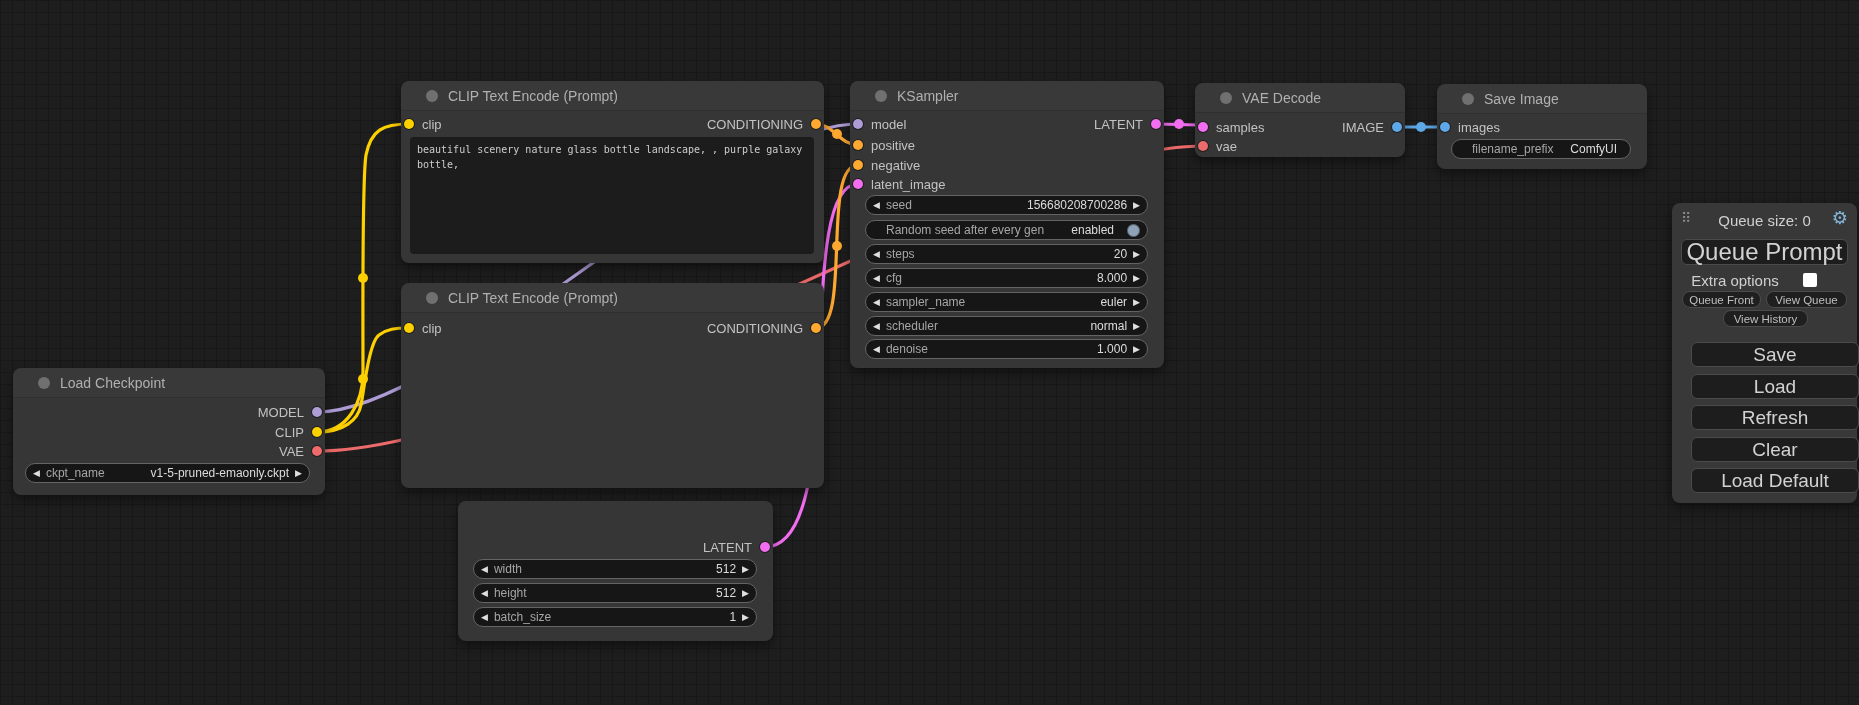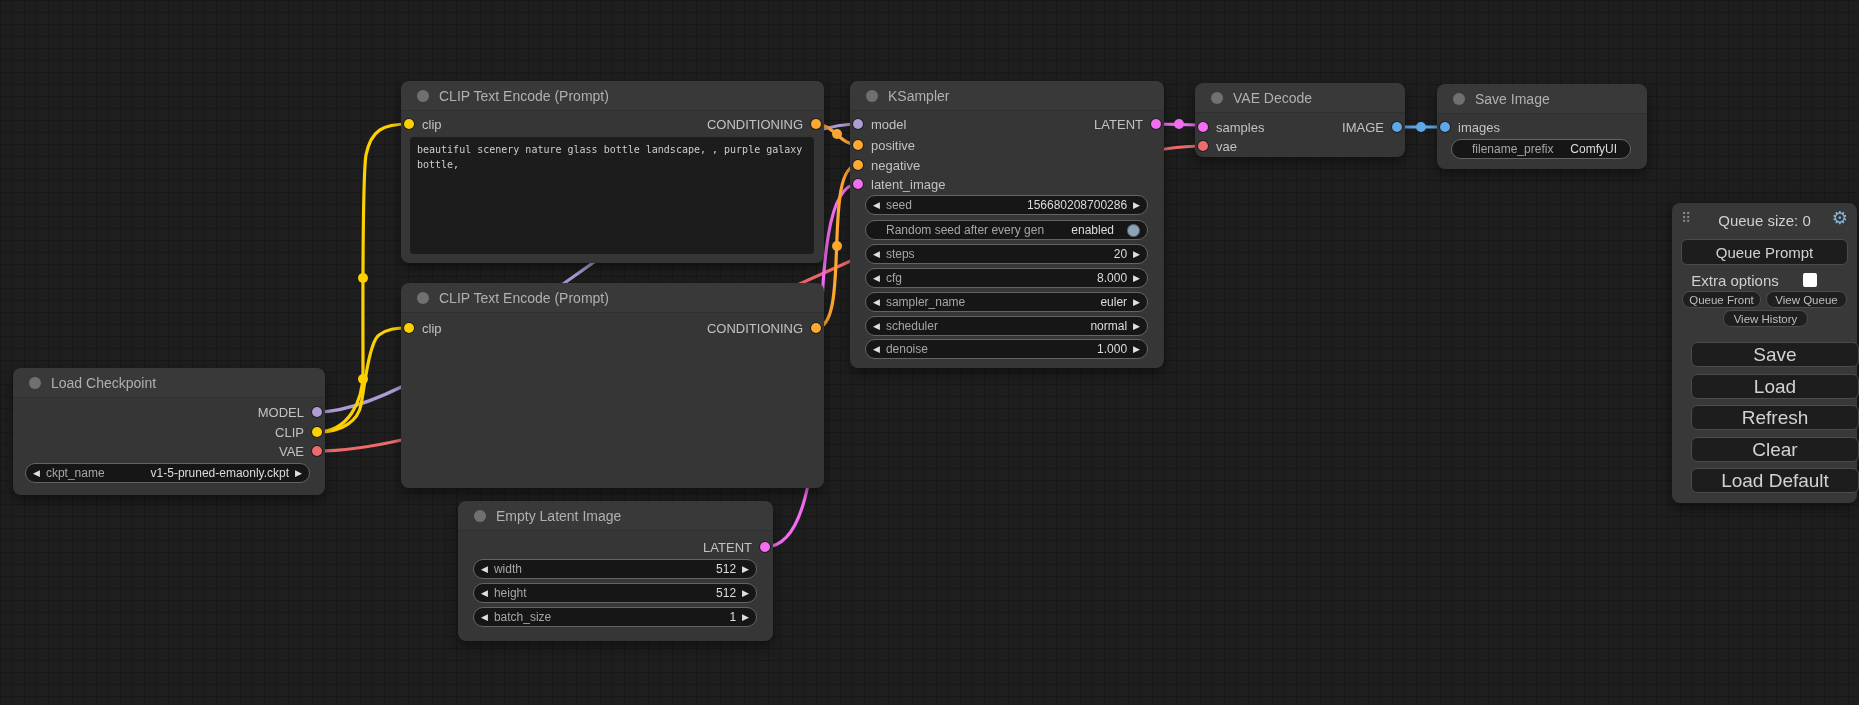--- a/index.html
+++ b/index.html
@@ -12,21 +12,21 @@
       linear-gradient(#131313 1px,transparent 1px),
       linear-gradient(90deg,#131313 1px,transparent 1px);
     background-size:12px 12px,12px 12px,120px 120px,120px 120px;
     font-family:"Liberation Sans",sans-serif;
   }
   .wires{position:absolute;left:0;top:0;z-index:1}
   .wire{fill:none;stroke-width:3.2;stroke-linecap:round}
   .node{position:absolute;z-index:2;background:#363636;border-radius:8px;
         box-shadow:0 5px 12px rgba(0,0,0,.45);box-sizing:border-box}
   .ntitle{position:absolute;top:0;left:0;right:0;height:29px;display:flex;align-items:center;
-          padding-left:16px;gap:10px;font-size:14px;color:#b0b0b0;
+          padding-left:25px;gap:10px;font-size:14px;color:#b0b0b0;
           border-bottom:1px solid rgba(0,0,0,.15);border-radius:8px 8px 0 0;background:rgba(255,255,255,.015)}
   .tdot{width:12px;height:12px;border-radius:50%;flex:0 0 auto}
   .slot{position:absolute;height:20px;display:flex;align-items:center;gap:8px;font-size:13px;color:#c2c2c2;white-space:nowrap}
   .slot.in{left:3px}
   .slot.out{right:3px;flex-direction:row-reverse}
   .sdot{width:10px;height:10px;border-radius:50%;box-shadow:0 0 0 1px rgba(0,0,0,.45);flex:0 0 auto}
   .pill{position:absolute;height:20px;box-sizing:border-box;background:#161616;border:1px solid #646464;
         border-radius:10px;display:flex;align-items:center;font-size:12px;color:#a6a6a6;padding:0 7px;gap:6px;white-space:nowrap}
   .pill .wvalue{color:#dcdcdc;margin-left:auto}
   .pill .arr{color:#e0e0e0;font-size:9px;line-height:1;flex:0 0 auto}
@@ -35,21 +35,21 @@
   .prompt{position:absolute;background:#1c1c1c;border-radius:4px;color:#cdcdcd;
           font-family:"DejaVu Sans Mono",monospace;font-size:10px;line-height:15px;
           padding:5px 7px;box-sizing:border-box;white-space:pre-wrap;overflow:hidden}
   .qpanel{position:absolute;left:1672px;top:203px;width:185px;height:300px;background:#383838;
           border-radius:8px;z-index:3;box-shadow:0 4px 14px rgba(0,0,0,.5)}
   .qtitle{position:absolute;top:9px;left:0;right:0;text-align:center;font-size:15px;color:#cfcfcf}
   .qdrag{position:absolute;left:9px;top:7px;font-size:14px;color:#8a8a8a}
   .qgear{position:absolute;right:9px;top:6px;font-size:18px;line-height:1}
   .qbtn{position:absolute;left:19px;width:168px;background:#1d1d1d;border:1px solid #4b4b4b;border-radius:6px;
         color:#d2d2d2;display:flex;align-items:center;justify-content:center;box-sizing:border-box}
-  .qprompt{top:36px;height:26px;font-size:15px;left:9px;width:167px}
+  .qprompt{top:36px;height:26px;font-size:24px;left:9px;width:167px}
   .qsmall{position:absolute;height:17px;background:#1f1f1f;border:1px solid #4b4b4b;border-radius:8px;
           color:#bfbfbf;font-size:11.5px;display:flex;align-items:center;justify-content:center;box-sizing:border-box}
   .qextra{position:absolute;left:0;top:69px;width:126px;text-align:center;font-size:15px;color:#cfcfcf}
   .qcheck{position:absolute;left:131px;top:70px;width:14px;height:14px;background:#ffffff;border-radius:2px}
 </style>
 </head>
 <body>
 
 <svg class="wires" width="1859" height="705">
   <path class="wire" d="M317,412 C450,412 720,124 858,124" stroke="#AE9CD6"></path>
@@ -222,24 +222,20 @@
     <span class="sdot" style="background-color: rgb(95, 168, 232);"></span>
     <span>images</span>
   </div>
   <div class="pill" style="left:14px;top:55px;width:180px">
     <span class="indent">filename_prefix</span>
     <span class="wvalue" style="margin-right:6px">ComfyUI</span>
   </div>
 </div>
 
 <div class="node" style="left:458px;top:501px;width:315px;height:140px">
-  <div class="ntitle">
-    <span class="tdot" style="background-color: rgb(112, 112, 112);"></span>
-    <span>Empty Latent Image</span>
-  </div>
   <div class="slot out" style="top:36px">
     <span class="sdot" style="background-color: rgb(243, 109, 241);"></span>
     <span>LATENT</span>
   </div>
   <div class="pill" style="left:15px;top:58px;width:284px">
     <span class="arr">◀</span>
     <span>width</span>
     <span class="wvalue">512</span>
     <span class="arr">▶</span>
   </div>

